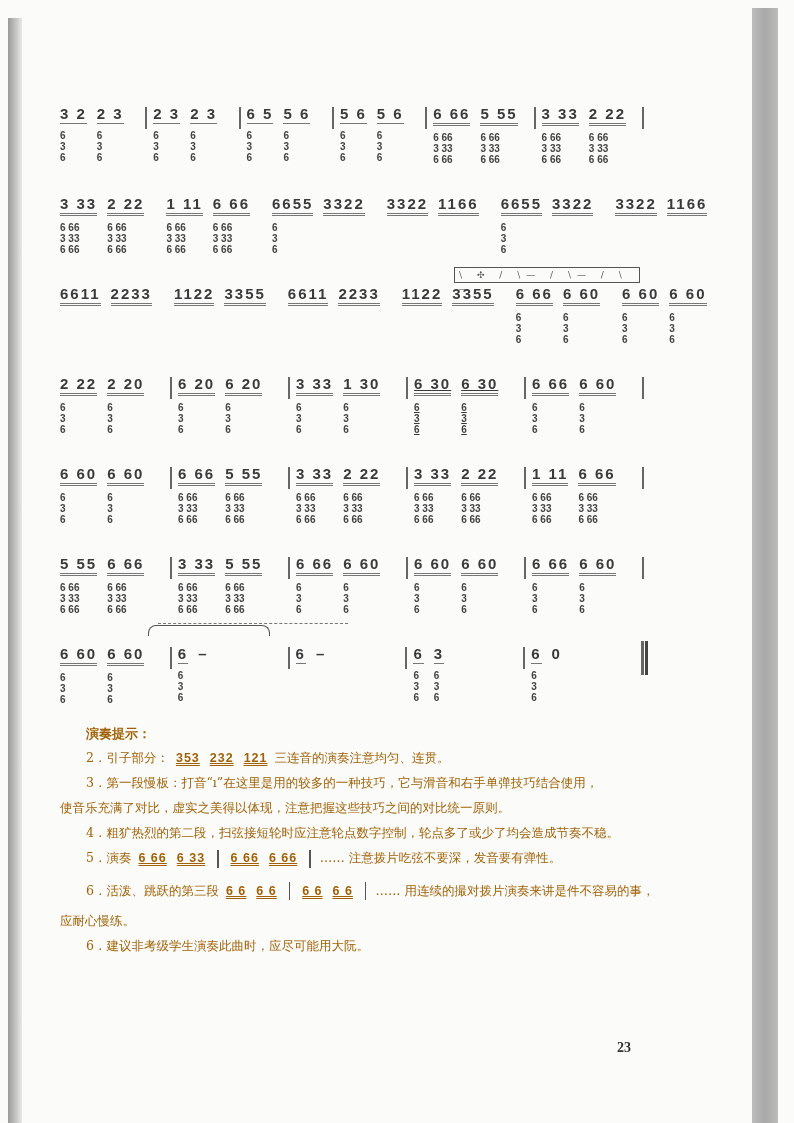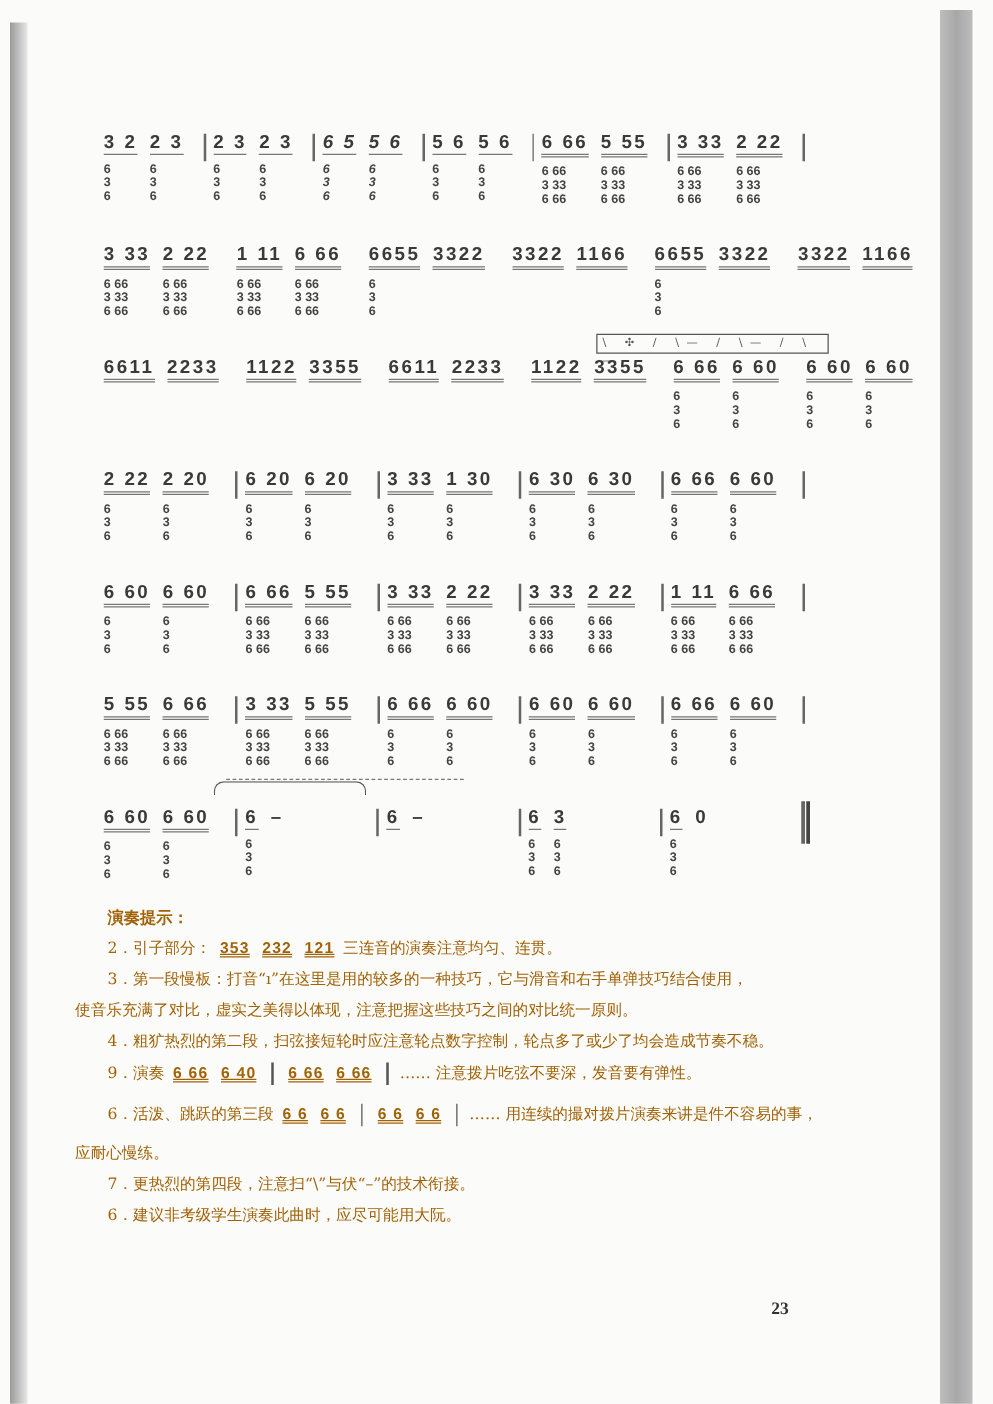--- a/index.html
+++ b/index.html
@@ -5,21 +5,21 @@
   html, body { margin:0; padding:0; }
   body {
     width:794px; height:1123px; position:relative; overflow:hidden;
     background:#fbfbf9; font-family:"DejaVu Serif", serif; color:#3a3a3a;
   }
   .edge-left { position:absolute; left:8px; top:18px; width:14px; height:1105px;
     background:linear-gradient(90deg,#9a9a9a,#c8c8c8 60%,#e8e8e8); }
   .edge-right { position:absolute; left:752px; top:8px; width:26px; height:1115px;
     background:linear-gradient(90deg,#bdbdbd,#a8a8a8 50%,#bcbcbc); }
   .score { position:absolute; left:60px; top:95px; width:590px; }
-  .sys { position:relative; height:90px;margin-left:23px; }
+  .sys { position:relative; height:90px; }
   .mrow { position:absolute; top:10px; left:0; right:0; display:flex; align-items:flex-start; }
   .bar { width:2px; background:#666; height:22px; margin:0 6px; align-self:flex-start; margin-top:2px; }
   .bar.final { width:3px; box-shadow:4px 0 0 #444; height:34px; margin-top:-4px; }
   .measure { display:flex; gap:0; }
   .beat { display:flex; flex-direction:column; align-items:flex-start; margin-right:10px; position:relative; }
   .notes { font-family:"Liberation Sans", sans-serif; font-weight:bold; font-size:15px; letter-spacing:2px;
     border-bottom:1.5px solid #777; padding-bottom:1px; position:relative; white-space:nowrap; }
   .notes.dbl { border-bottom:3px double #777; }
   .chord { font-family:"Liberation Sans", sans-serif; font-weight:bold; font-size:10px; line-height:11px;
     margin-top:6px; display:flex; flex-direction:column; align-items:center; color:#444; }
@@ -77,21 +77,21 @@
           <div class="beat">
             <div class="notes">2 3</div>
             <div class="chord">
               <span>6</span>
               <span>3</span>
               <span>6</span>
             </div>
           </div>
         </div>
         <div class="bar"></div>
-        <div class="measure" style="flex: 1 1 0%; font-style: italic;">
+        <div class="measure" style="flex: 1 1 0%;">
           <div class="beat">
             <div class="notes">6 5</div>
             <div class="chord">
               <span>6</span>
               <span>3</span>
               <span>6</span>
             </div>
           </div>
           <div class="beat">
             <div class="notes">5 6</div>
@@ -381,21 +381,21 @@
           <div class="beat">
             <div class="notes dbl">1 30</div>
             <div class="chord">
               <span>6</span>
               <span>3</span>
               <span>6</span>
             </div>
           </div>
         </div>
         <div class="bar"></div>
-        <div class="measure" style="flex: 1 1 0%;">
+        <div class="measure" style="flex: 1 1 0%; text-decoration: underline;">
           <div class="beat">
             <div class="notes dbl">6 30</div>
             <div class="chord">
               <span>6</span>
               <span>3</span>
               <span>6</span>
             </div>
           </div>
           <div class="beat">
             <div class="notes dbl">6 30</div>
@@ -715,37 +715,36 @@
     <span>2．引子部分：</span>
     <span class="inline-score">353</span>
     <span class="inline-score">232</span>
     <span class="inline-score">121</span>
     <span>三连音的演奏注意均匀、连贯。</span>
   </p>
   <p>3．第一段慢板：打音“ı”在这里是用的较多的一种技巧，它与滑音和右手单弹技巧结合使用，</p>
   <p class="cont">使音乐充满了对比，虚实之美得以体现，注意把握这些技巧之间的对比统一原则。</p>
   <p>4．粗犷热烈的第二段，扫弦接短轮时应注意轮点数字控制，轮点多了或少了均会造成节奏不稳。</p>
   <p>
-    <span>9．演奏</span>
+    <span>5．演奏</span>
     <span class="inline-score">6 66</span>
-    <span class="inline-score">6 40</span>
+    <span class="inline-score">6 33</span>
     <span class="inline-bar"></span>
     <span class="inline-score">6 66</span>
     <span class="inline-score">6 66</span>
     <span class="inline-bar"></span>
     <span>…… 注意拨片吃弦不要深，发音要有弹性。</span>
   </p>
   <p style="margin-top:14px;margin-bottom:12px;">
     <span>6．活泼、跳跃的第三段</span>
     <span class="inline-score">6 6</span>
     <span class="inline-score">6 6</span>
     <span class="inline-bar"></span>
     <span class="inline-score">6 6</span>
     <span class="inline-score">6 6</span>
     <span class="inline-bar"></span>
     <span>…… 用连续的撮对拨片演奏来讲是件不容易的事，</span>
   </p>
   <p class="cont">应耐心慢练。</p>
-  <p>7．更热烈的第四段，注意扫“\”与伏“–”的技术衔接。</p>
   <p>6．建议非考级学生演奏此曲时，应尽可能用大阮。</p>
 </div>
 
 <div class="page-num">23</div>
 
 </body></html>

